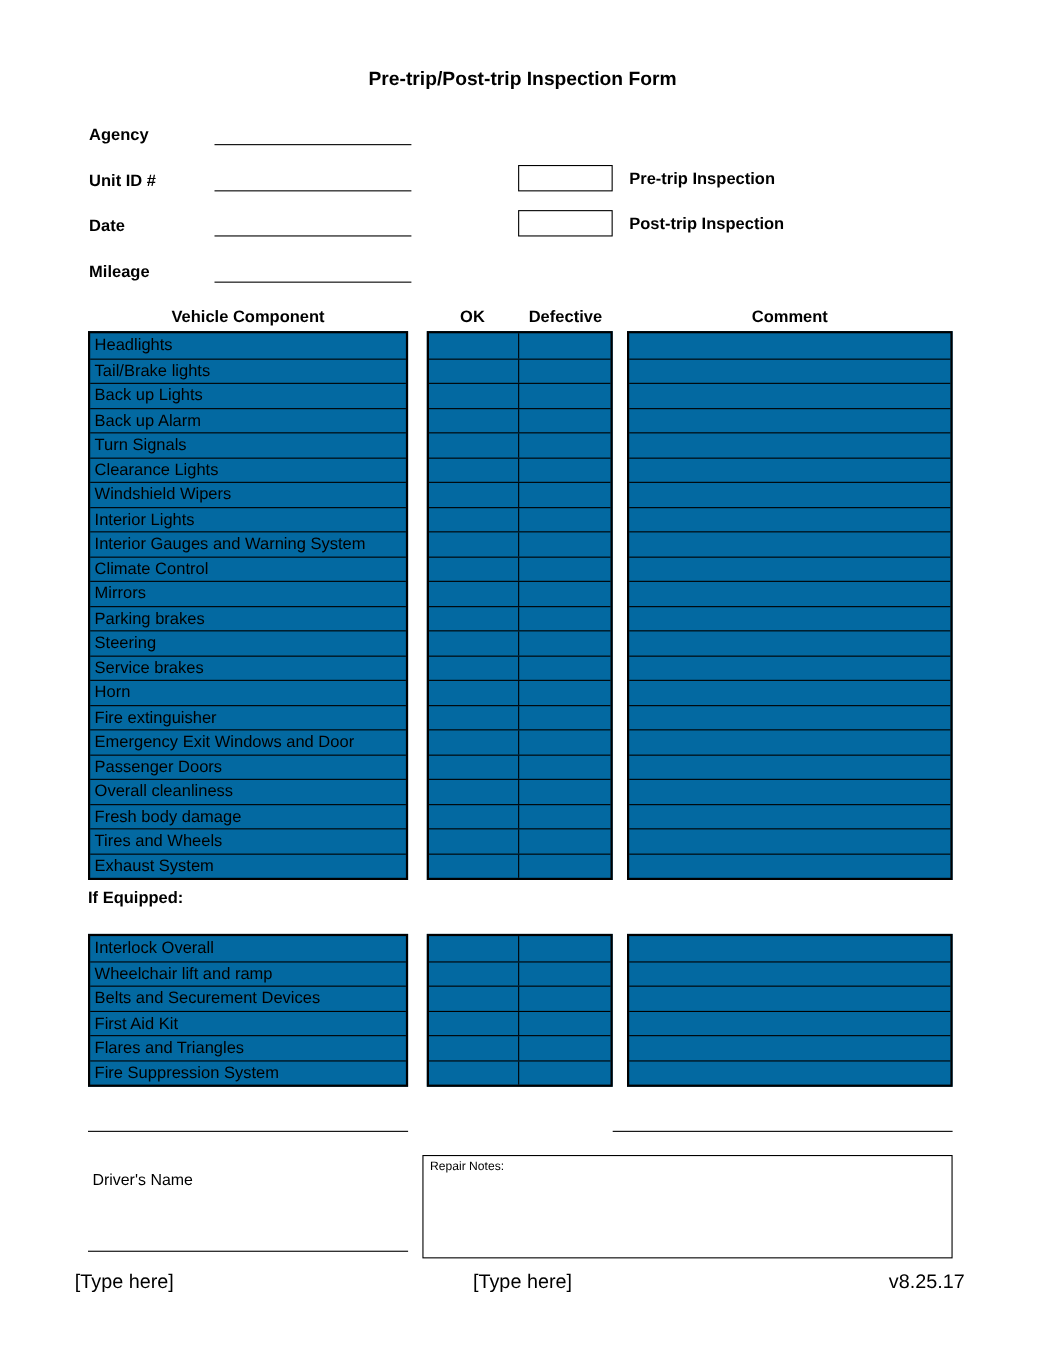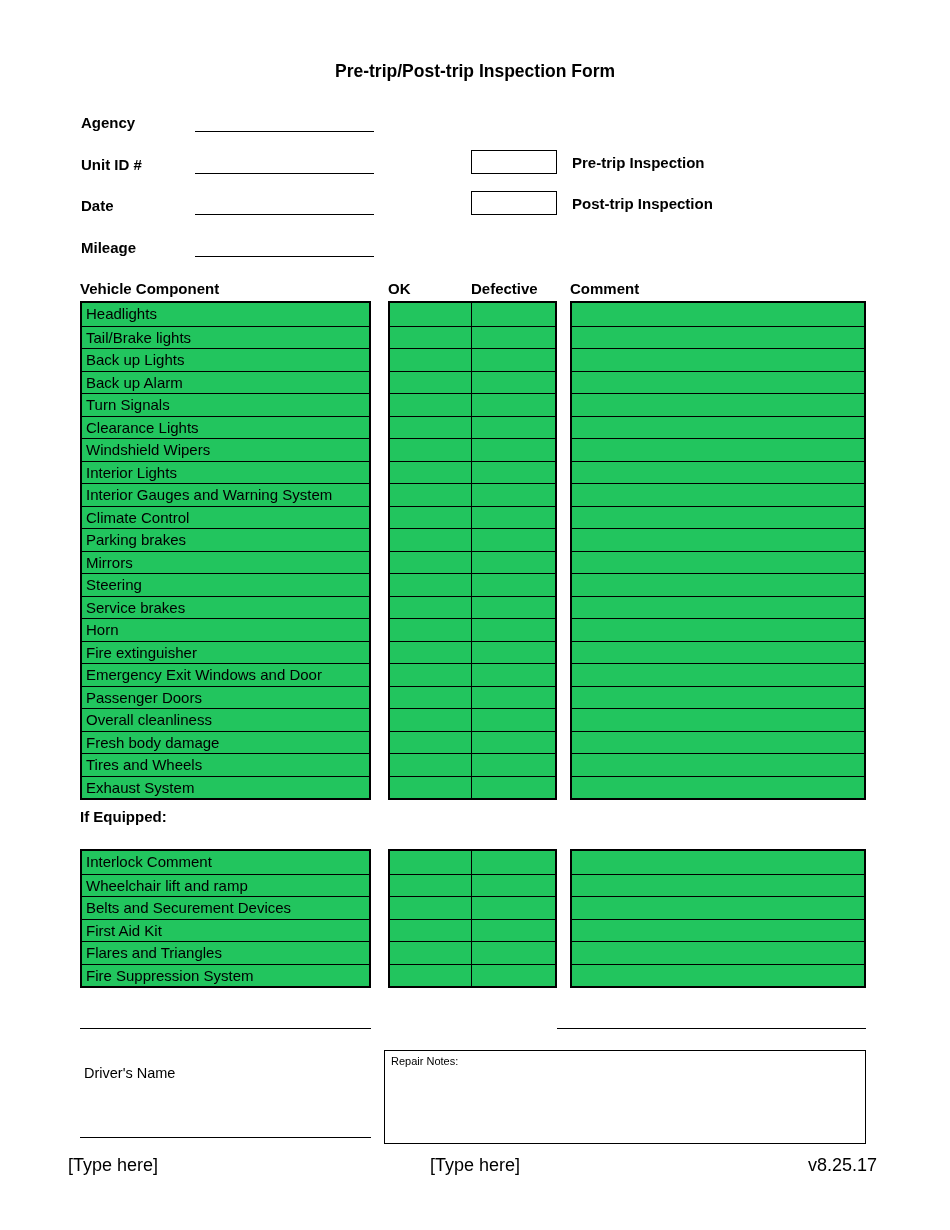--- a/index.html
+++ b/index.html
@@ -61,26 +61,27 @@
     font-size: 15px;
     font-weight: bold;
     text-align: right;
   }
   
   .col-header {
     position: absolute;
     top: 280px;
     font-size: 15px;
     font-weight: bold;
+    text-align: center;
   }
   
   .tbl {
     position: absolute;
     border: 2px solid #000;
-    background: #22c55e;
+    background: #0369a1;
   }
   .trow { height: 22.5px; }
   .trow + .trow { border-top: 1px solid #000; }
   .cell-text {
     display: block;
     font-size: 15px;
     line-height: 21px;
     padding-left: 4px;
     white-space: nowrap;
     overflow: hidden;
@@ -209,28 +210,28 @@
 
       <div class="trow">
         <span class="cell-text">Interior Gauges and Warning System</span>
       </div>
 
       <div class="trow">
         <span class="cell-text">Climate Control</span>
       </div>
 
       <div class="trow">
+        <span class="cell-text">Mirrors</span>
+      </div>
+
+      <div class="trow">
         <span class="cell-text">Parking brakes</span>
       </div>
 
       <div class="trow">
-        <span class="cell-text">Mirrors</span>
-      </div>
-
-      <div class="trow">
         <span class="cell-text">Steering</span>
       </div>
 
       <div class="trow">
         <span class="cell-text">Service brakes</span>
       </div>
 
       <div class="trow">
         <span class="cell-text">Horn</span>
       </div>
@@ -422,21 +423,21 @@
       <div class="trow"></div>
 
       <div class="trow"></div>
     </div>
 
   <div class="if-equipped">If Equipped:</div>
 
   <div class="tbl" style="left:80px;top:849px;width:291px">
 
       <div class="trow">
-        <span class="cell-text">Interlock Comment</span>
+        <span class="cell-text">Interlock Overall</span>
       </div>
 
       <div class="trow">
         <span class="cell-text">Wheelchair lift and ramp</span>
       </div>
 
       <div class="trow">
         <span class="cell-text">Belts and Securement Devices</span>
       </div>
 

